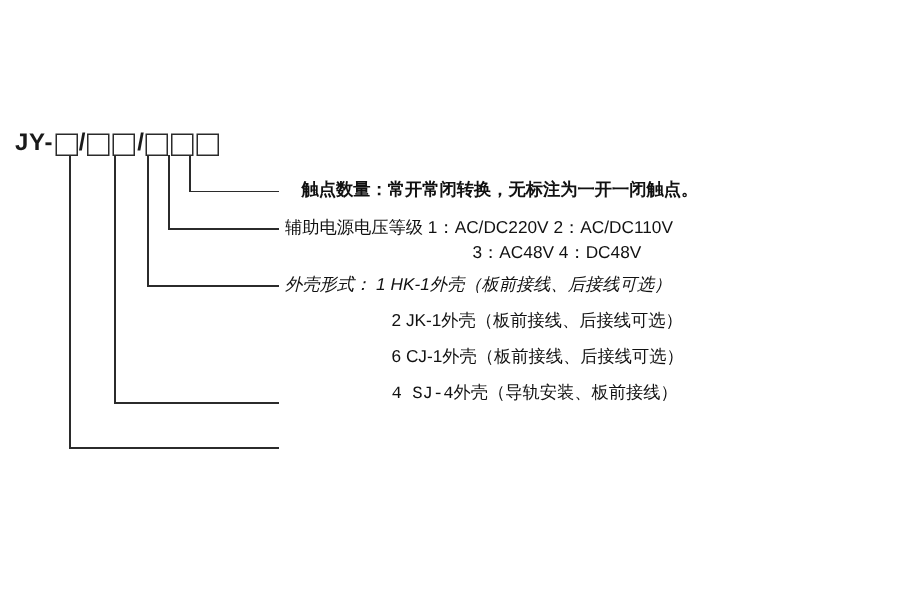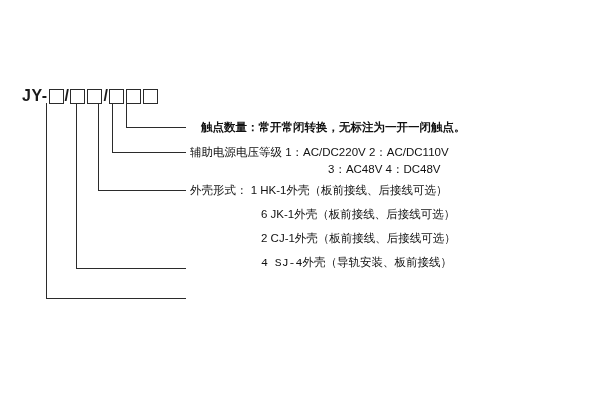--- a/index.html
+++ b/index.html
@@ -22,21 +22,20 @@
   
   .code-line {
     position: absolute;
     left: 10px;
     top: 88px;
     display: flex;
     align-items: center;
     font-size: 16px;
     font-weight: bold;
     letter-spacing: 0.5px;
-    margin-left: 12px;
   }
   .code-text {
     font-size: 16px;
     font-weight: bold;
     line-height: 1;
   }
   .box {
     width: 13px;
     height: 13px;
     border: 1px solid #2b2b2b;
@@ -103,25 +102,25 @@
       <path d="M76.5,103 L76.5,268.5 L186,268.5"></path>
 
       <path d="M46.5,103 L46.5,298.5 L186,298.5"></path>
     </g>
   </svg>
 
   <div class="txt b" style="left:190px; top:119px;padding-left:11px;">触点数量：常开常闭转换，无标注为一开一闭触点。</div>
 
   <div>
     <div class="txt" style="left:190px; top:144px;">辅助电源电压等级  1：AC/DC220V        2：AC/DC110V</div>
-    <div class="txt" style="left:328px; top:161px;">3：AC48V              4：DC48V</div>
+    <div class="txt" style="left:315px; top:161px;">3：AC48V              4：DC48V</div>
   </div>
 
   <div>
-    <div class="txt" style="left:190px; top:182px;">外壳形式：  1   HK-1外壳（板前接线、后接线可选）</div>
-    <div class="txt" style="left:261px; top:206px;">6   JK-1外壳（板前接线、后接线可选）</div>
-    <div class="txt" style="left:261px; top:230px;">2   CJ-1外壳（板前接线、后接线可选）</div>
+    <div class="txt" style="left:190px; top:182px;font-style:italic;">外壳形式：  1   HK-1外壳（板前接线、后接线可选）</div>
+    <div class="txt" style="left:261px; top:206px;">2   JK-1外壳（板前接线、后接线可选）</div>
+    <div class="txt" style="left:261px; top:230px;">6   CJ-1外壳（板前接线、后接线可选）</div>
     <div class="txt" style="left:261px; top:254px;font-family:Liberation Mono, monospace;">4   SJ-4外壳（导轨安装、板前接线）</div>
   </div>
 
 
 
 </div>
 
 </body></html>

